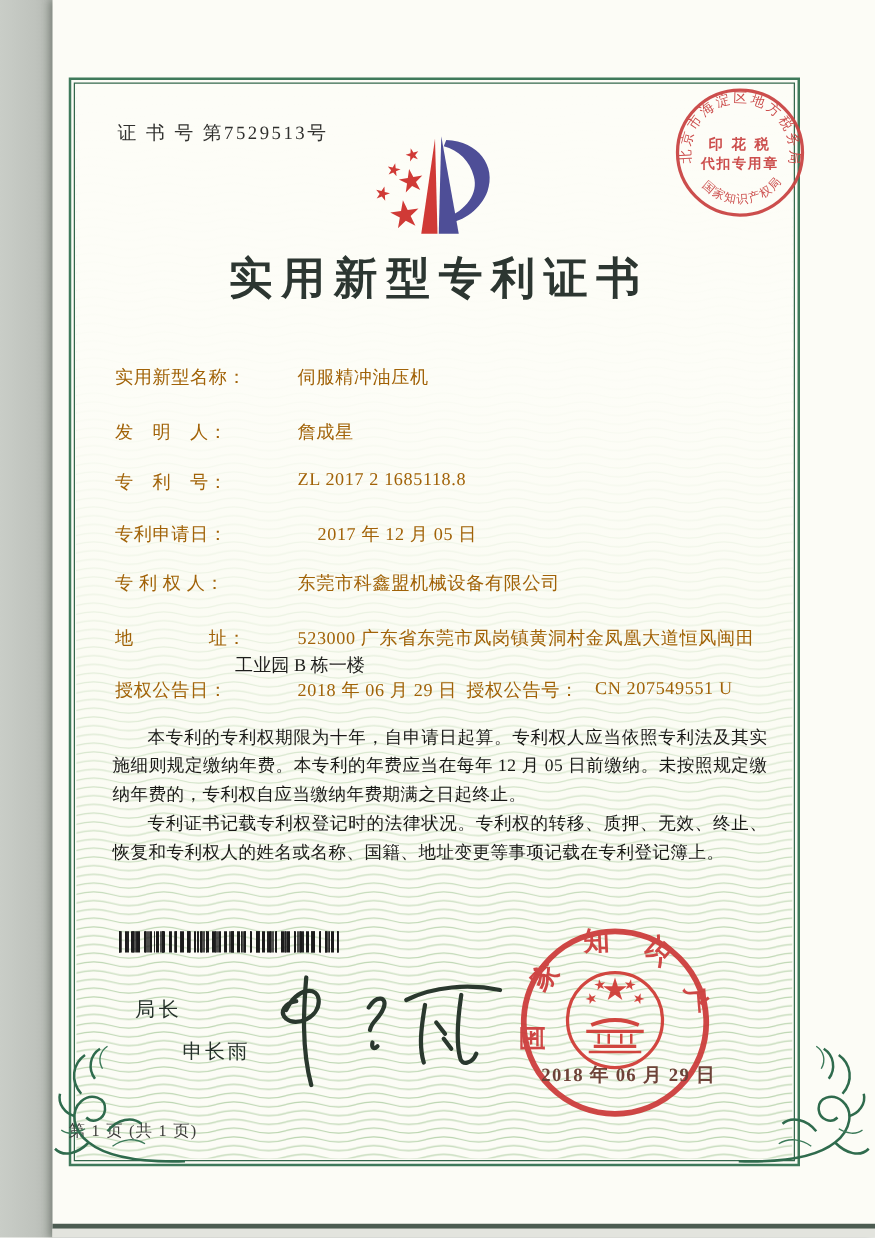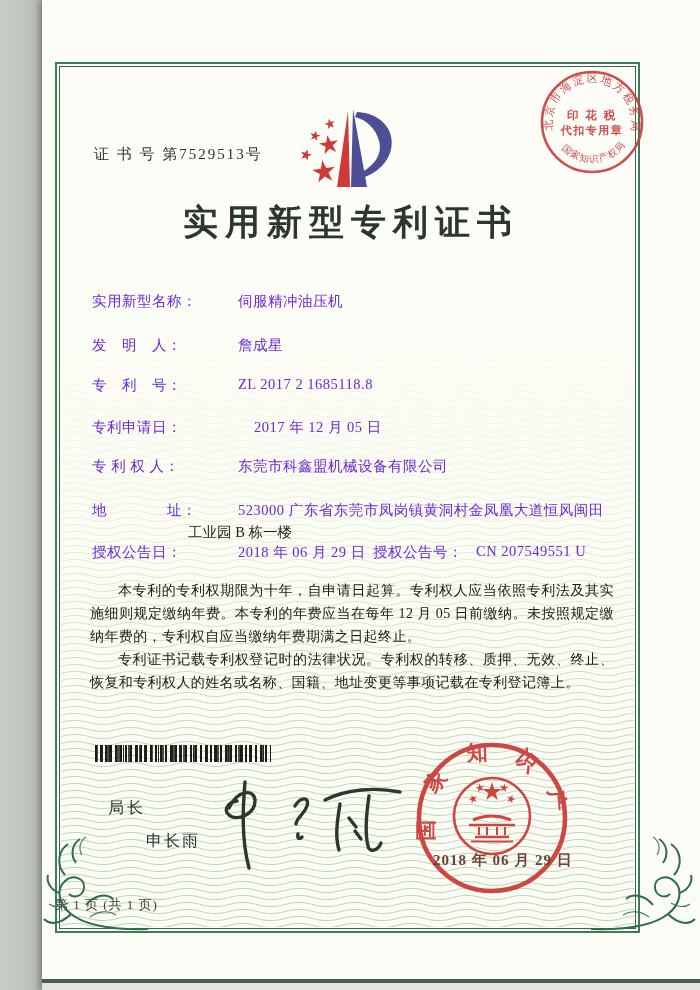--- a/index.html
+++ b/index.html
@@ -26,27 +26,27 @@
   }
   .wave-svg{position:absolute;inset:4px;width:calc(100% - 8px);height:calc(100% - 8px);z-index:0;}
   .wave-fade{
     position:absolute;inset:4px;z-index:1;
     background:linear-gradient(180deg,#fdfdf7 0%,rgba(253,253,247,.96) 28%,
       rgba(251,252,243,.78) 48%,rgba(249,251,240,.38) 66%,
       rgba(247,250,236,.08) 80%,rgba(247,250,236,0) 100%);
   }
   .content{position:absolute;inset:0;z-index:2;}
   
-  .cert-no{position:absolute;left:52px;top:97px;font-size:15px;letter-spacing:2px;color:#30302e;margin-top:48px;}
+  .cert-no{position:absolute;left:52px;top:97px;font-size:15px;letter-spacing:2px;color:#30302e;}
   .title{
     position:absolute;left:13px;top:199px;width:585px;text-align:center;
     font-size:35px;font-weight:700;letter-spacing:7px;padding-left:7px;
     color:#2c3631;box-sizing:border-box;
   }
-  .frow{position:absolute;left:50px;font-size:14.5px;color:#6d28d9;white-space:nowrap;}
+  .frow{position:absolute;left:50px;font-size:14.5px;color:#a16207;white-space:nowrap;}
   .flabel{letter-spacing:.5px;}
   .fvalue{position:absolute;left:96px;letter-spacing:.5px;font-family:Liberation Serif, serif;}
   .addr2{position:absolute;left:146px;top:523px;font-size:14.5px;color:#1e1e1c;}
   .body-text{
     position:absolute;left:48px;top:579px;width:524px;
     font-size:14px;line-height:23px;color:#191917;text-align:justify;letter-spacing:.4px;
   }
   .body-text p{margin:0;text-indent:2em;}
   .barcode{
     position:absolute;left:53px;top:745px;width:176px;height:17px;

